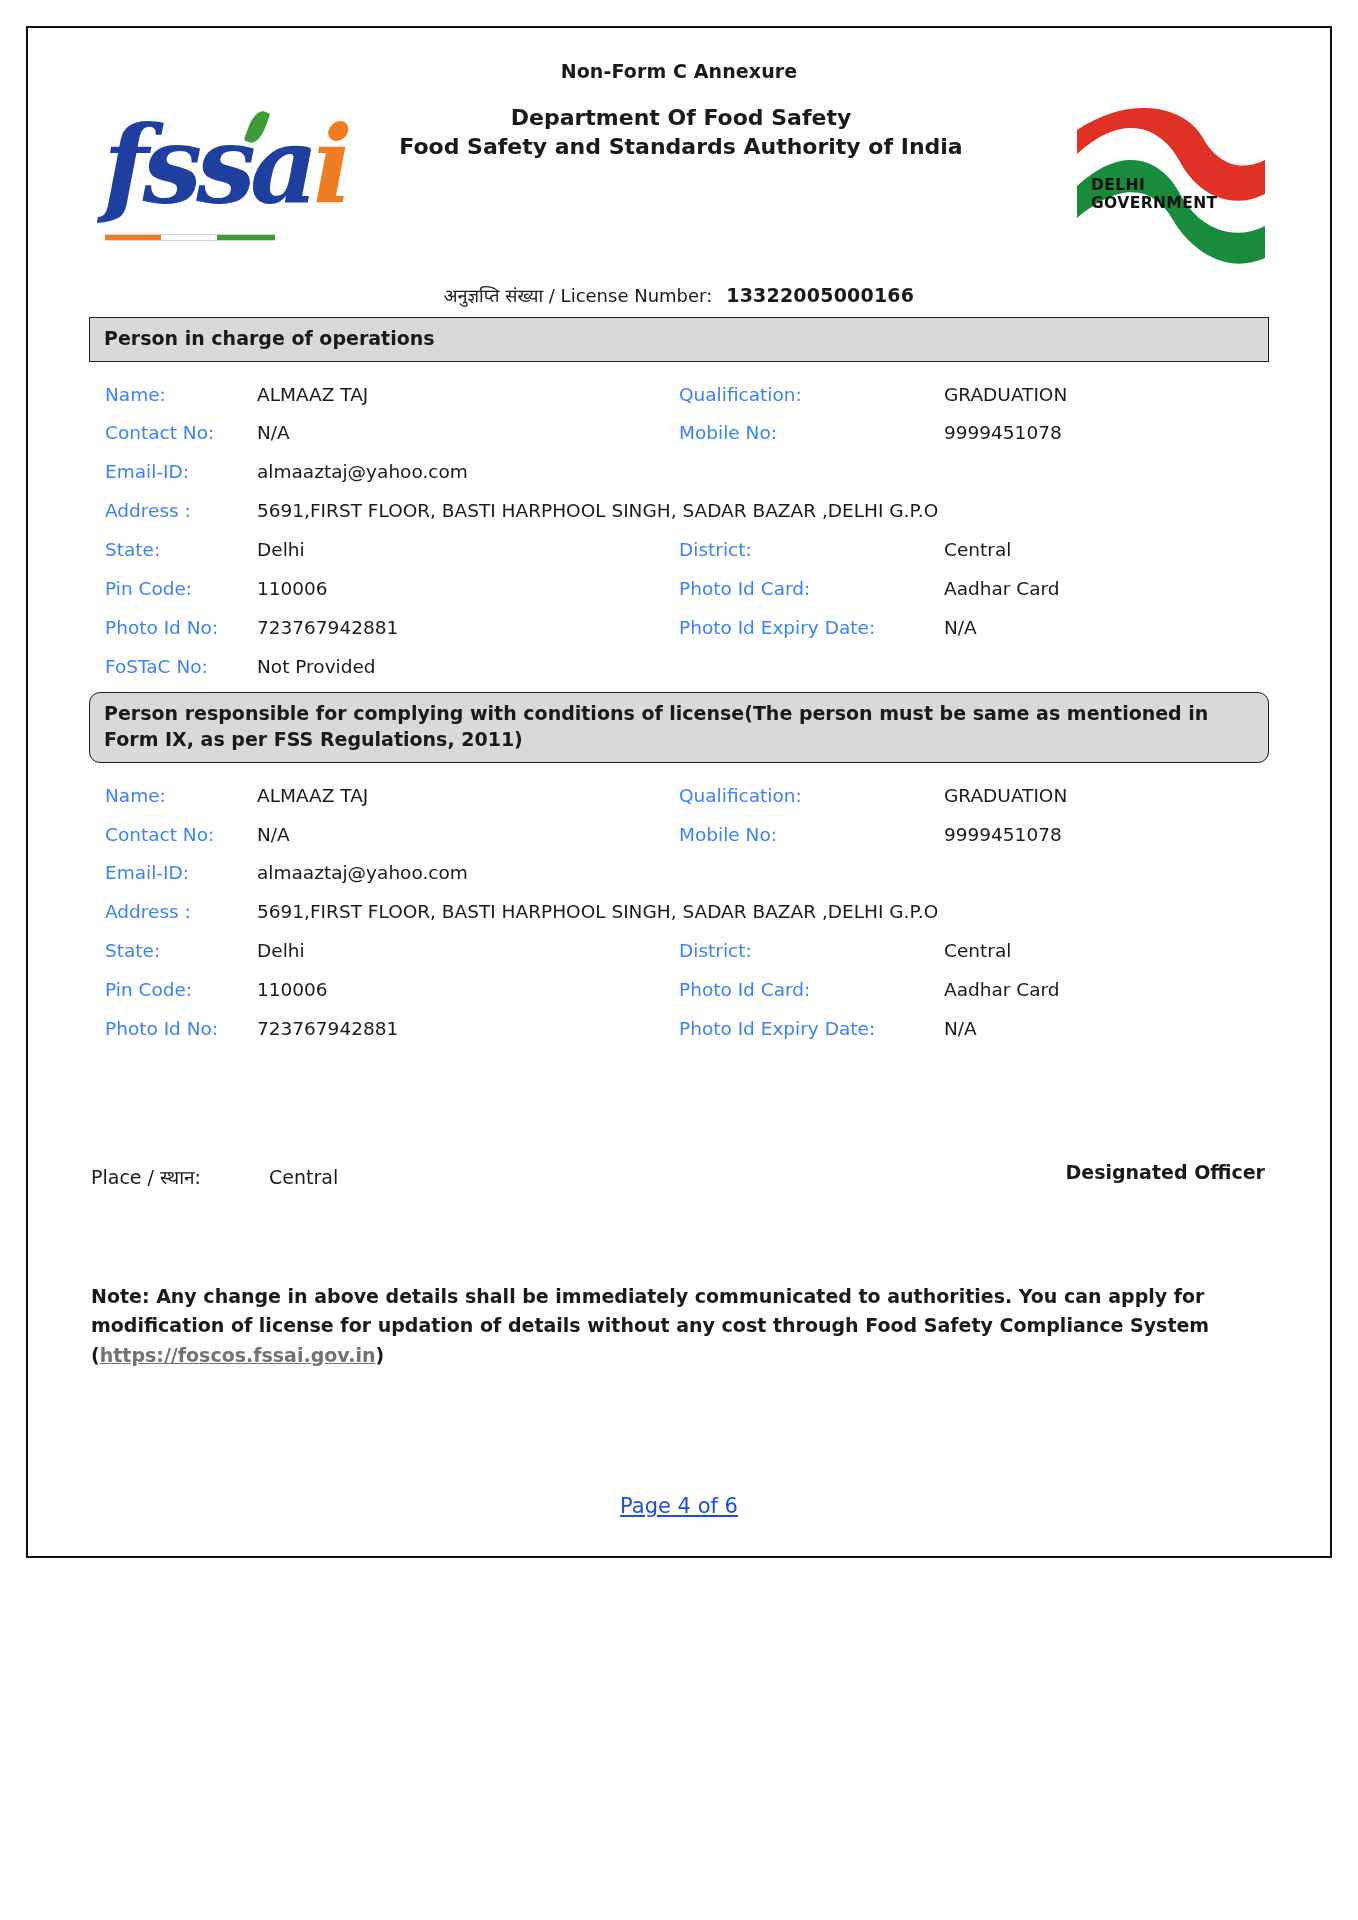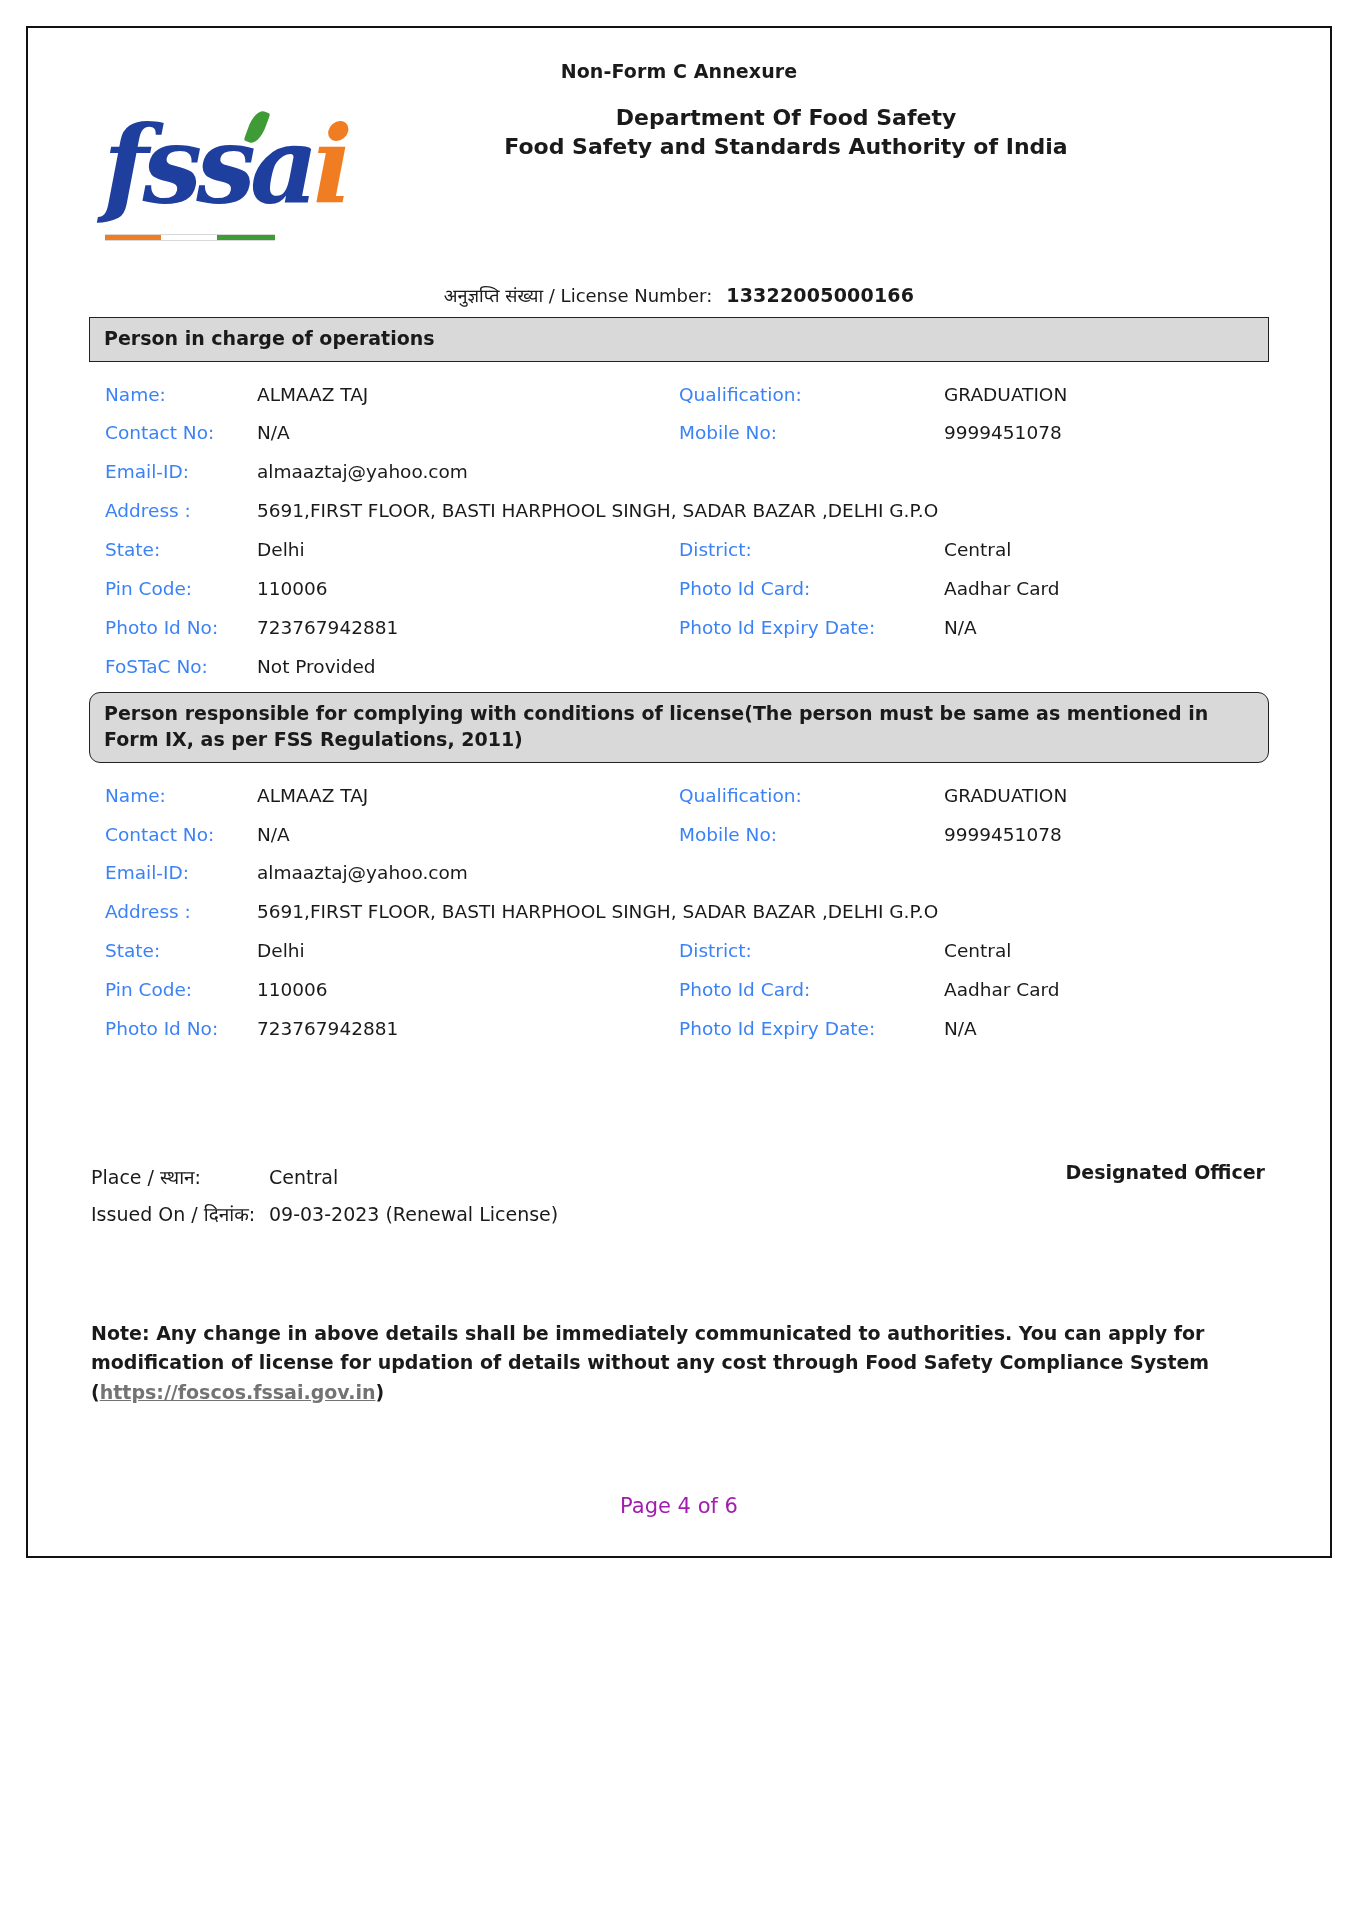--- a/index.html
+++ b/index.html
@@ -236,21 +236,22 @@
     font-weight: bold;
   }
 
   .page-footer {
     position: absolute;
     left: 0;
     right: 0;
     bottom: 66px;
     text-align: center;
     font-size: 21px;
-    color: #a21caf;
+    color: #1d4ed8;
+    text-decoration: underline;
   }
 </style>
 </head>
 <body>
 
 <div class="page">
   <div class="page-border"></div>
 
   <div class="content">
 
@@ -264,20 +265,29 @@
           <div class="fssai-leaf"></div>
           <div class="fssai-underline"></div>
         </div>
       </div>
 
       <div class="header-center">
         <div class="h-dept">Department Of Food Safety</div>
         <div class="h-auth">Food Safety and Standards Authority of India</div>
       </div>
 
+      <div class="logo-right">
+        <div class="delhi-logo">
+          <svg width="200" height="160" viewBox="0 0 200 160">
+            <path d="M8 46 C 60 -2, 96 26, 110 52 C 126 84, 160 104, 196 86 L196 52 C 168 66, 146 52, 134 30 C 116 -2, 62 -14, 8 22 Z" fill="#e03127"></path>
+            <path d="M8 78 C 60 30, 96 58, 110 84 C 126 116, 160 136, 196 118 L196 150 C 156 168, 120 140, 104 112 C 88 84, 58 68, 8 110 Z" fill="#1a8a3c"></path>
+          </svg>
+          <div class="delhi-label">DELHI GOVERNMENT</div>
+        </div>
+      </div>
     </div>
 
     <div class="license-line">
       <span class="lbl-hi">अनुज्ञप्ति संख्या / License Number:</span><span class="lic-no">13322005000166</span>
     </div>
 
     <div class="section-bar">Person in charge of operations</div>
 
     <div class="details">
       <div class="drow">
@@ -416,24 +426,20 @@
         </div>
       </div>
     </div>
 
     <div class="sign-block">
       <div class="sign-left">
         <div class="srow">
           <span class="slbl">Place / स्थान:</span>
           <span class="sval">Central</span>
         </div>
-        <div class="srow">
-          <span class="slbl">Issued On / दिनांक:</span>
-          <span class="sval">09-03-2023 (Renewal License)</span>
-        </div>
       </div>
       <div class="officer">Designated Officer</div>
     </div>
 
     <div class="note">
       <span>Note: Any change in above details shall be immediately communicated to authorities. You can apply for modification of license for updation of details without any cost through Food Safety Compliance System (</span><a href="#">https://foscos.fssai.gov.in</a><span>)</span>
     </div>
 
   </div>
 

